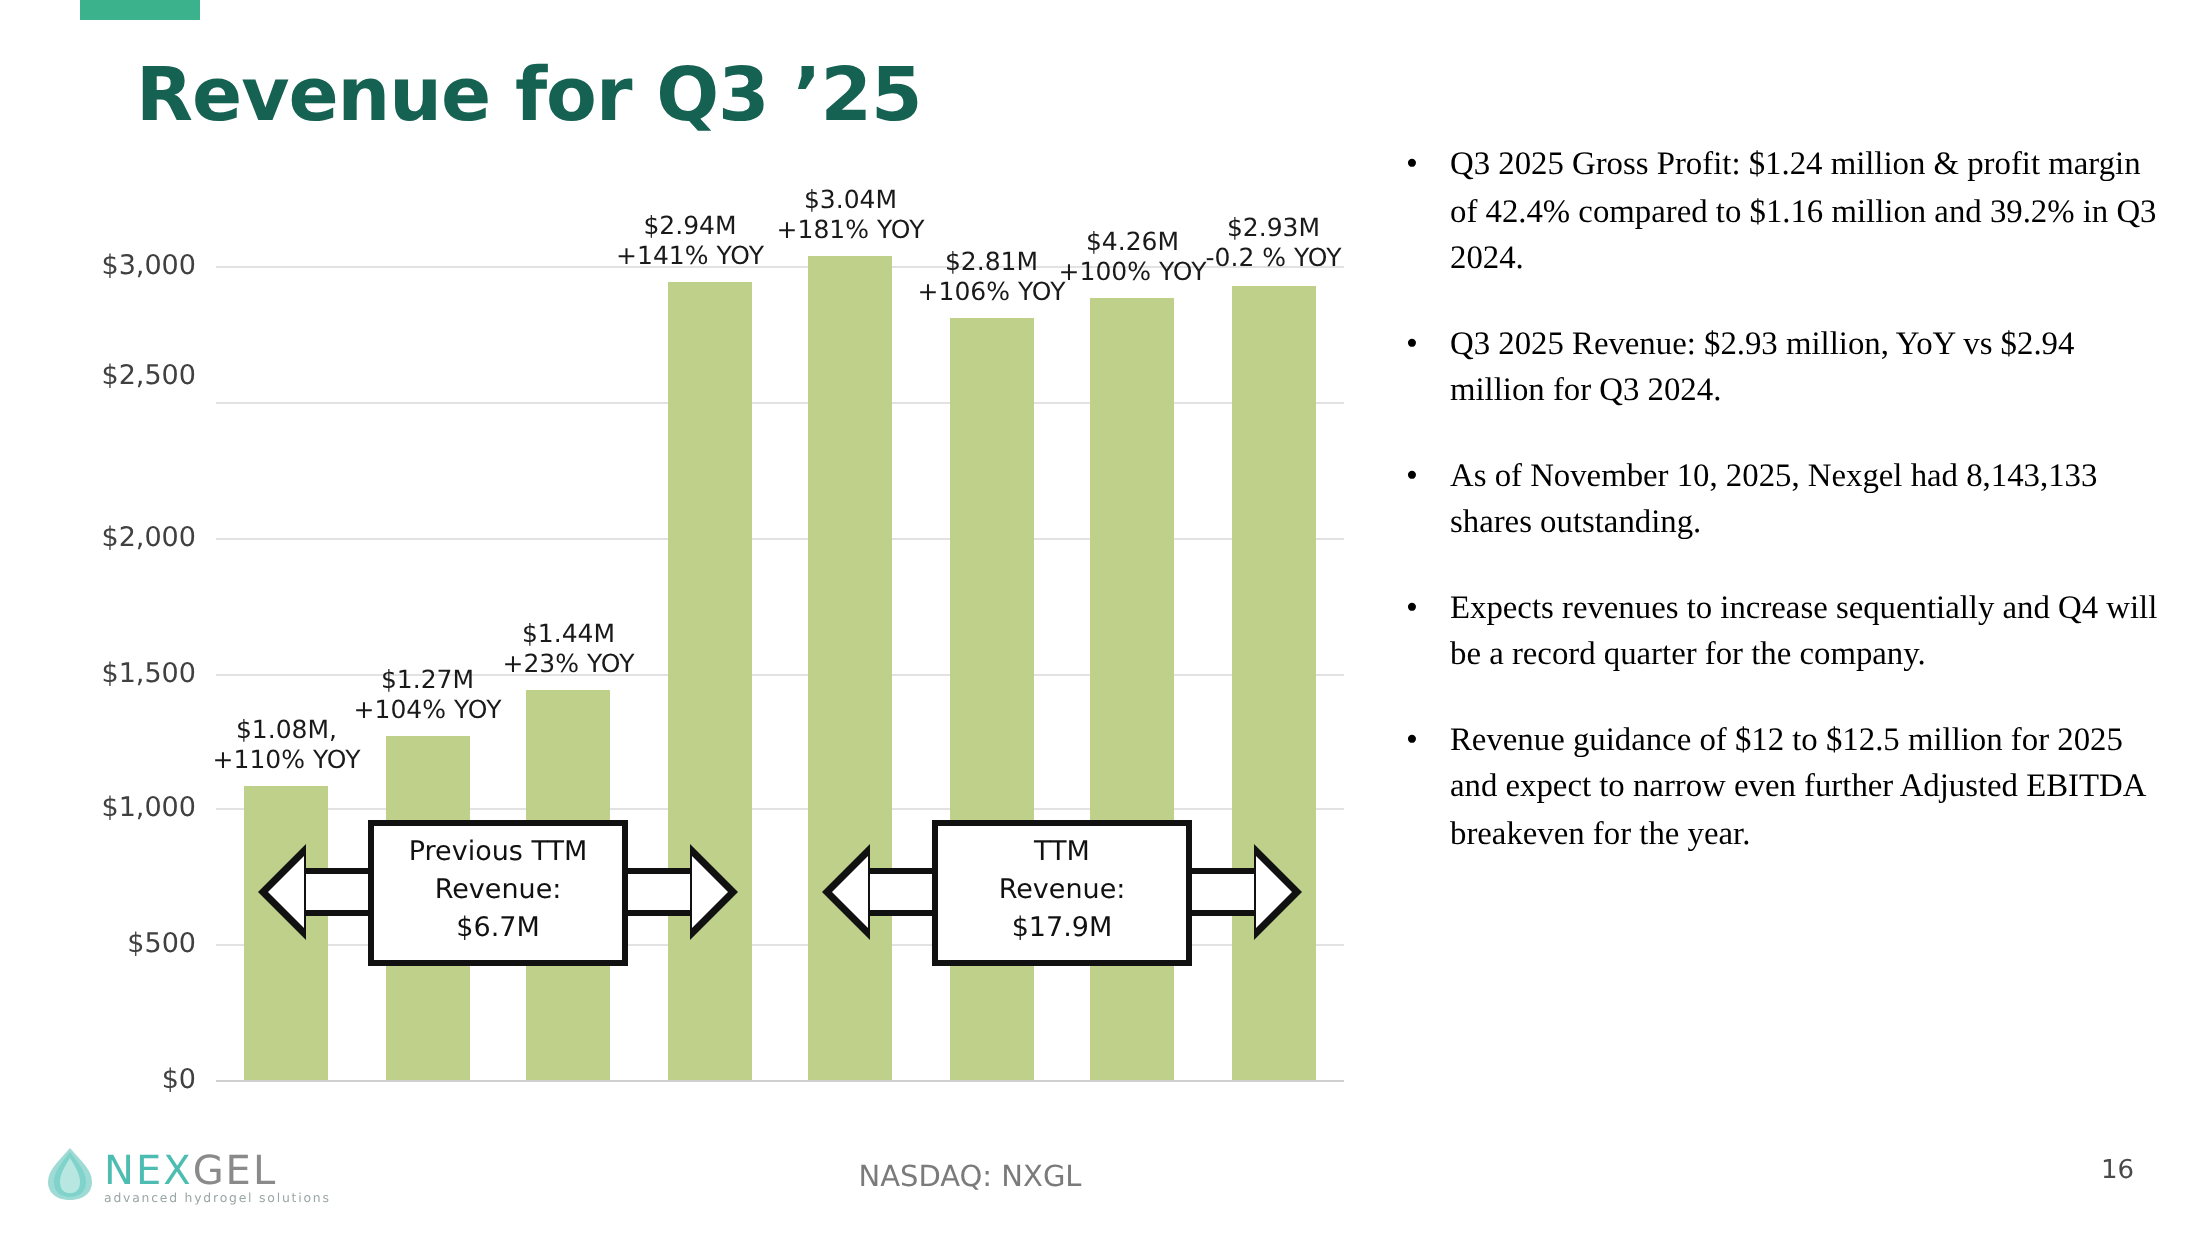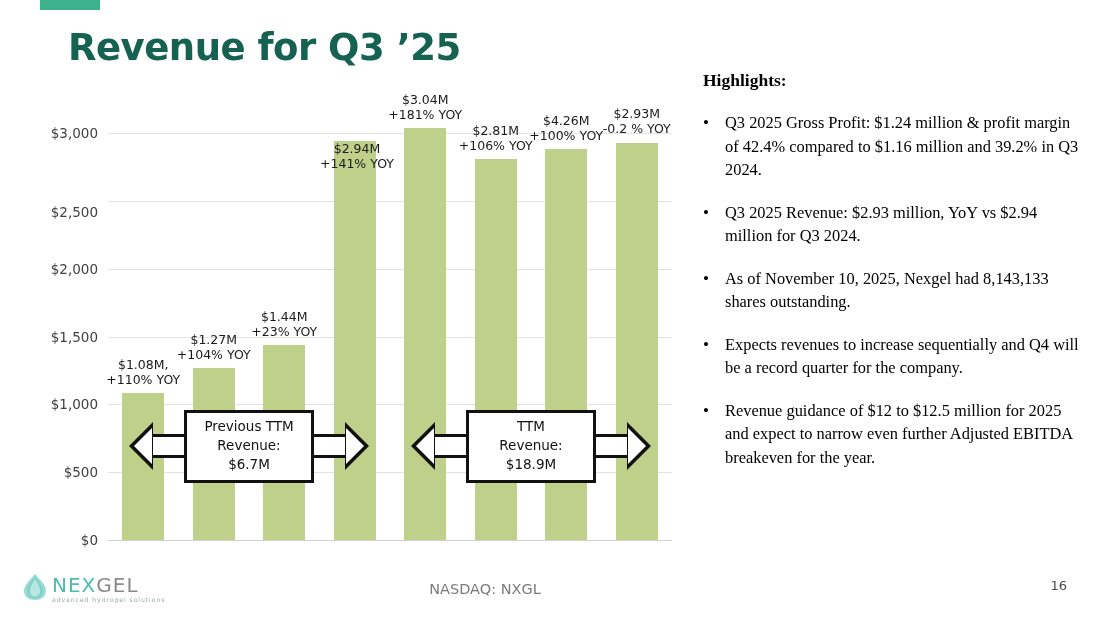--- a/index.html
+++ b/index.html
@@ -245,21 +245,21 @@
 <div id="slide-title">Revenue for Q3 ’25</div>
 
 <div id="chart-region">
 
   <div id="y-axis-labels">
       <div class="ytick" style="top: 445px;">$0</div>
       <div class="ytick" style="top: 377.167px;">$500</div>
       <div class="ytick" style="top: 309.333px;">$1,000</div>
       <div class="ytick" style="top: 241.5px;">$1,500</div>
       <div class="ytick" style="top: 173.667px;">$2,000</div>
-      <div class="ytick" style="top: 117px;">$2,500</div>
+      <div class="ytick" style="top: 93px;">$2,500</div>
       <div class="ytick" style="top: 38px;">$3,000</div>
     </div>
 
   <div id="plot-area">
     <div id="gridlines">
         <div class="gridline" style="top: 407px;"></div>
         <div class="gridline" style="top: 339.167px;"></div>
         <div class="gridline" style="top: 271.333px;"></div>
         <div class="gridline" style="top: 203.5px;"></div>
         <div class="gridline" style="top: 135.667px;"></div>
@@ -288,40 +288,40 @@
             <div>$6.7M</div>
           </div>
         </div>
         <div class="ttm-group" style="left: 303.25px; width: 239.5px; top: 277px;">
           <div class="ttm-arrow-shaft"></div>
           <div class="ttm-arrowhead left"></div>
           <div class="ttm-arrowhead right"></div>
           <div class="ttm-box">
             <div>TTM</div>
             <div>Revenue:</div>
-            <div>$18.9M</div>
+            <div>$17.9M</div>
           </div>
         </div>
       </div>
   </div>
 
   <div id="bar-labels">
       <div class="bar-label" style="left: 93.25px; width: 100px; top: 262.48px;">
         <div>$1.08M,</div>
         <div>+110% YOY</div>
       </div>
       <div class="bar-label" style="left: 163.75px; width: 100px; top: 236.703px;">
         <div>$1.27M</div>
         <div>+104% YOY</div>
       </div>
       <div class="bar-label" style="left: 234.25px; width: 100px; top: 213.64px;">
         <div>$1.44M</div>
         <div>+23% YOY</div>
       </div>
-      <div class="bar-label" style="left: 307px; width: 100px; top: 10.14px; margin-top: 36px;">
+      <div class="bar-label" style="left: 295px; width: 100px; top: 10.14px;">
         <div>$2.94M</div>
         <div>+141% YOY</div>
       </div>
       <div class="bar-label" style="left: 375.25px; width: 100px; top: -3.42667px;">
         <div>$3.04M</div>
         <div>+181% YOY</div>
       </div>
       <div class="bar-label" style="left: 445.75px; width: 100px; top: 27.7767px;">
         <div>$2.81M</div>
         <div>+106% YOY</div>
@@ -333,21 +333,20 @@
       <div class="bar-label" style="left: 586.75px; width: 100px; top: 11.4967px;">
         <div>$2.93M</div>
         <div>-0.2 % YOY</div>
       </div>
     </div>
   <div id="x-axis-labels"></div>
 
 </div>
 
 <div id="highlights">
-  <div id="highlights-title">Highlights:</div>
   <div id="highlights-list">
       <div class="bullet-row">
         <div class="bullet-dot">•</div>
         <div class="bullet-text">Q3 2025 Gross Profit: $1.24 million &amp; profit margin of 42.4% compared to $1.16 million and 39.2% in Q3 2024.</div>
       </div>
       <div class="bullet-row">
         <div class="bullet-dot">•</div>
         <div class="bullet-text">Q3 2025 Revenue: $2.93 million, YoY vs $2.94 million for Q3 2024.</div>
       </div>
       <div class="bullet-row">

